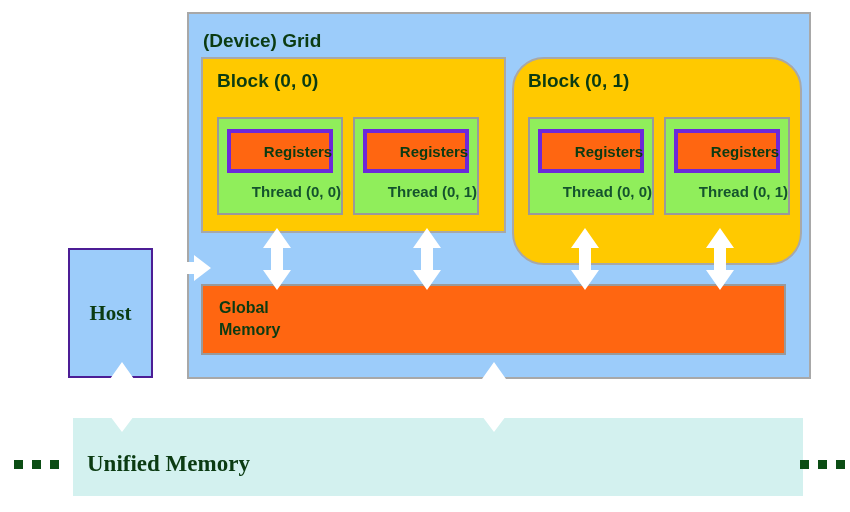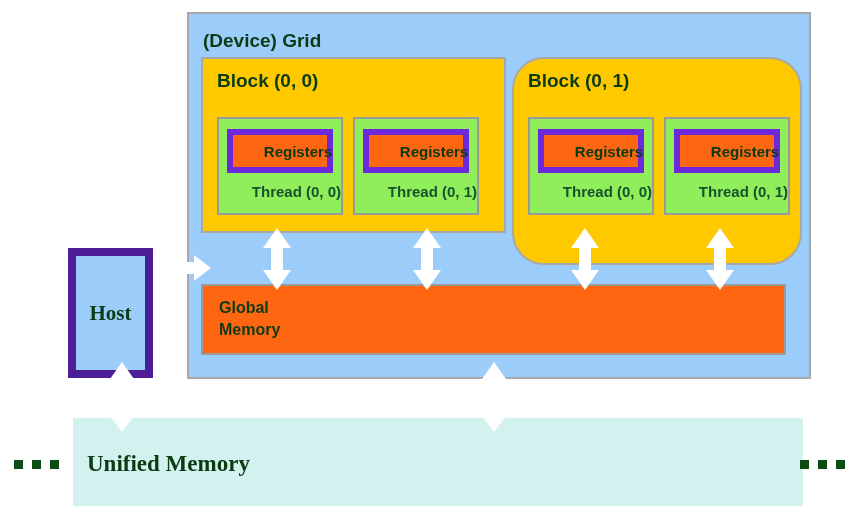--- a/index.html
+++ b/index.html
@@ -45,21 +45,21 @@
 
   .thread-box {
     position: absolute;
     background: #90EE5B;
     border: 2px solid #9A9A9A;
     box-sizing: border-box;
   }
   .registers-box {
     position: absolute; left: 8px; top: 10px; right: 8px; height: 44px;
     background: #FF6611;
-    border: 6px solid #6d28d9;
+    border: 4px solid #6d28d9;
     box-sizing: border-box;
     display: flex; align-items: center; justify-content: center; padding-left: 36px;
   }
   .registers-label {
     font-size: 15px; font-weight: bold; color: #0B3B12;
     white-space: nowrap;
   }
   .thread-label {
     position: absolute; left: 0; right: 0; top: 64px;
     text-align: right;
@@ -75,30 +75,30 @@
   }
   .global-memory-label {
     position: absolute; left: 16px; top: 11px;
     font-size: 16px; font-weight: bold; color: #0B3B12;
     line-height: 1.35; white-space: pre-line;
   }
 
   .host-box {
     left: 68px; top: 248px; width: 85px; height: 130px;
     background: #9CCCFA;
-    border: 8px solid #4c1d95;
+    border: 2px solid #4c1d95;
     display: flex; align-items: center; justify-content: center;
   }
   .host-label {
     font-family: "Liberation Serif", serif;
     font-size: 21px; font-weight: bold; color: #0B3B12;
   }
 
   .unified-box {
-    left: 73px; top: 418px; width: 730px; height: 88px;
+    left: 73px; top: 418px; width: 730px; height: 78px;
     background: #D3F1EF;
   }
   .unified-label {
     position: absolute; left: 14px; top: 33px;
     font-family: "Liberation Serif", serif;
     font-size: 23px; font-weight: bold; color: #0B3B12;
     white-space: nowrap;
   }
 
   

